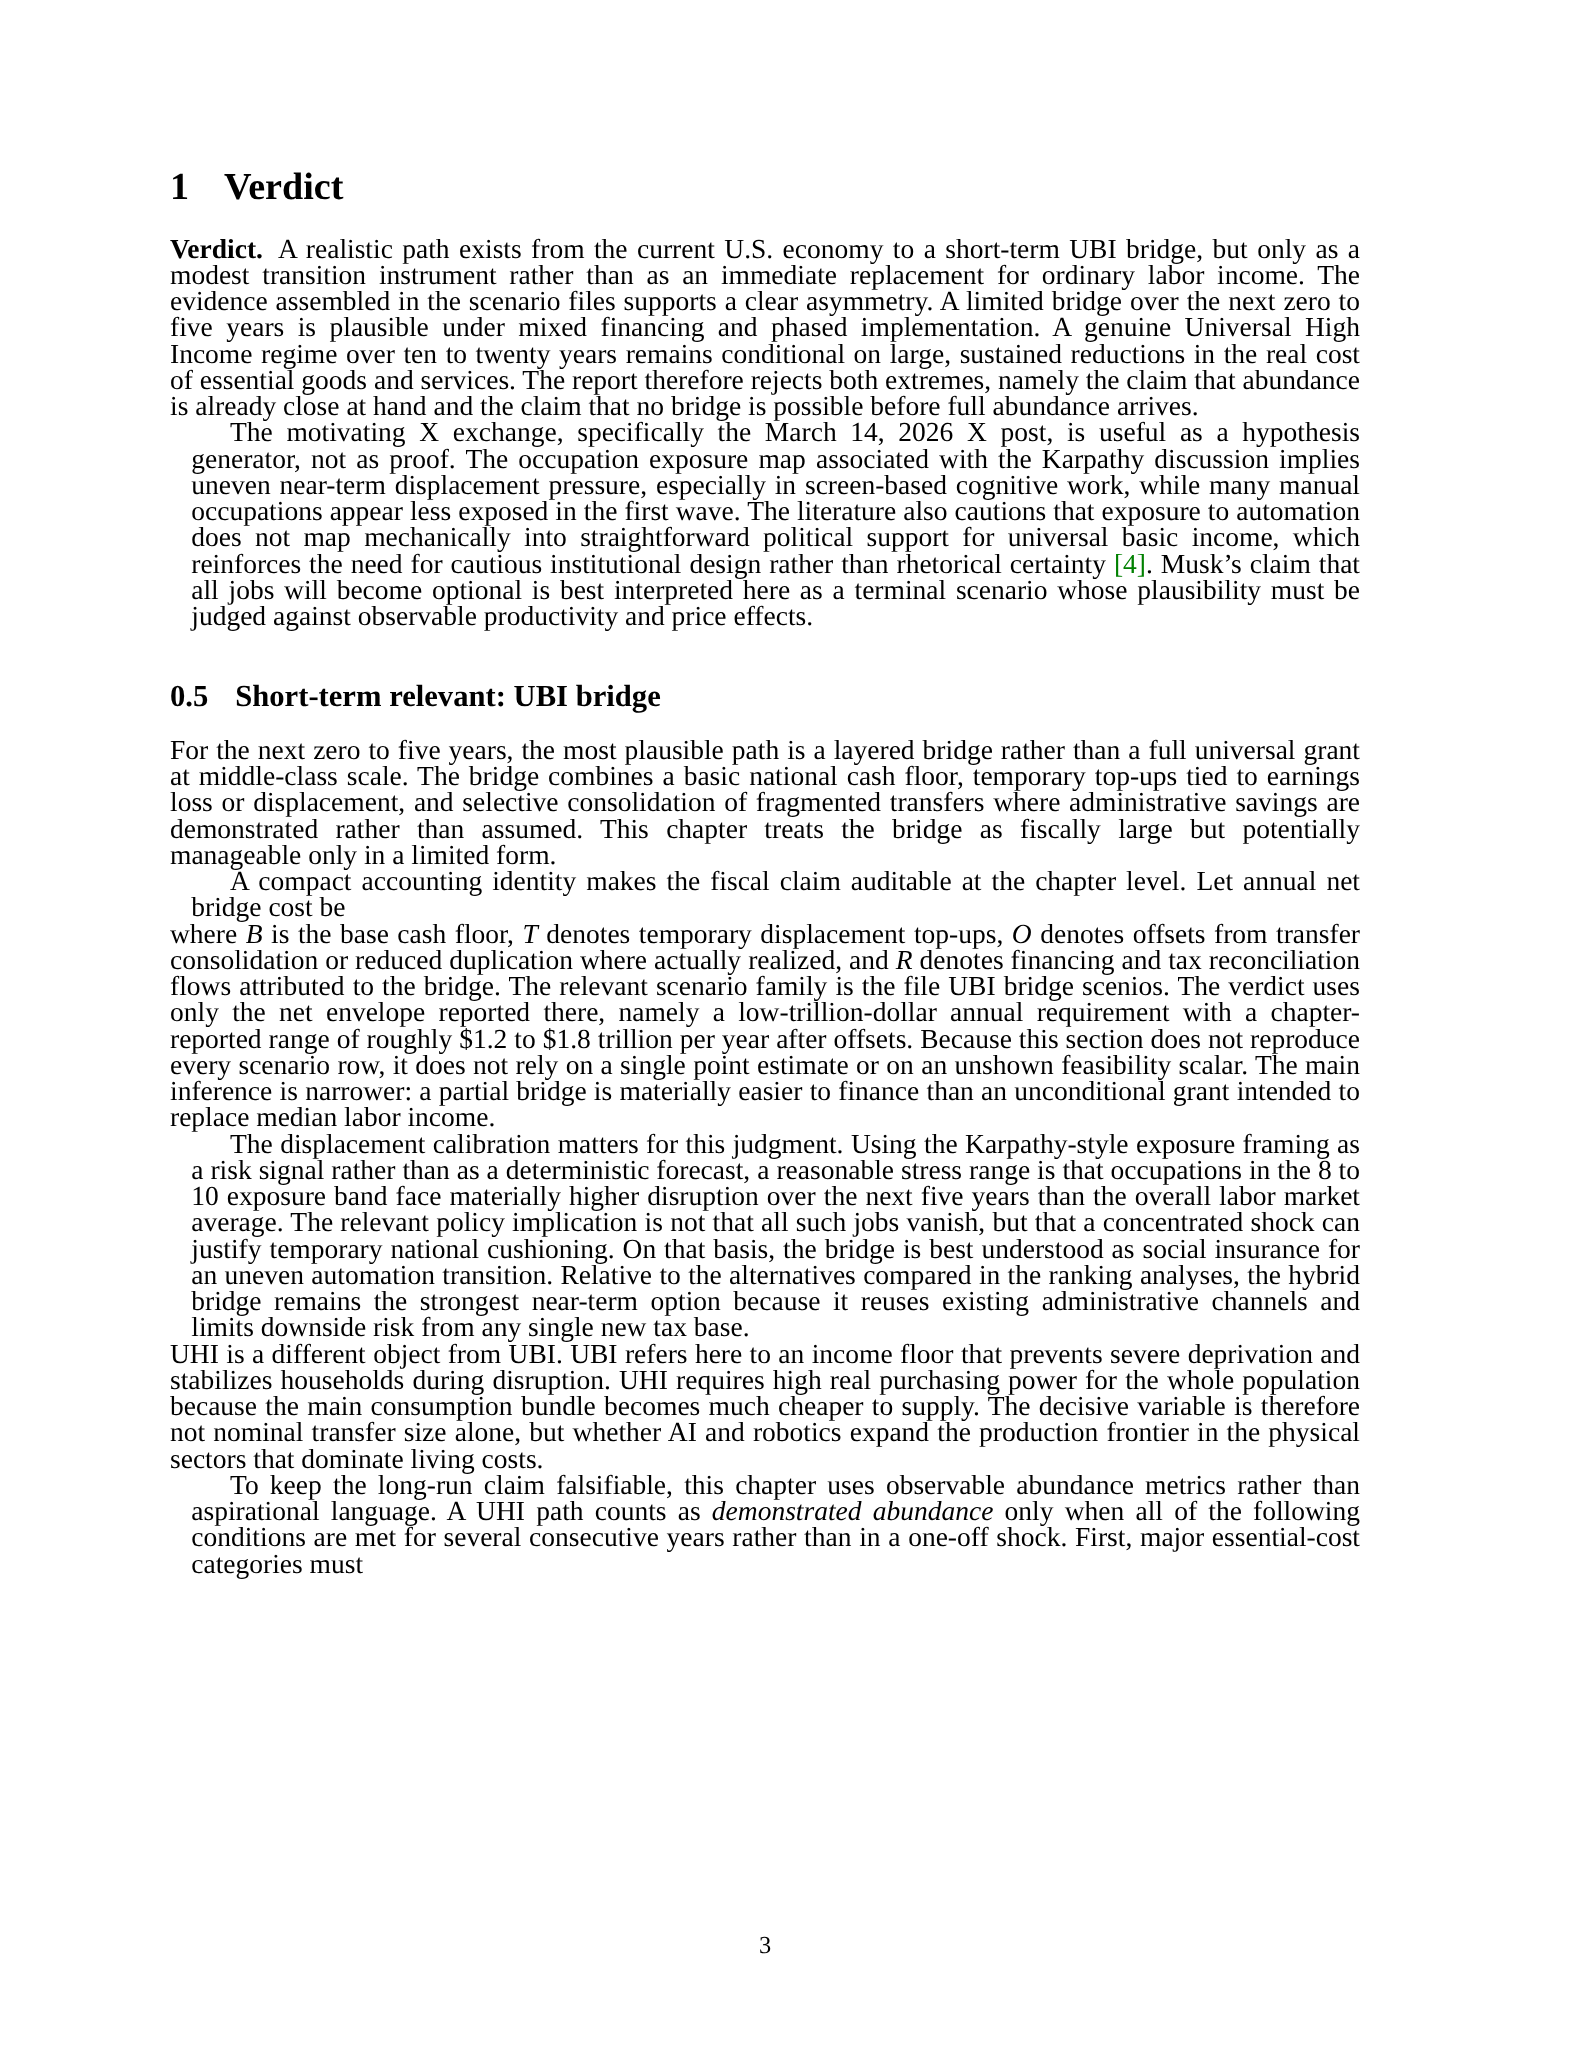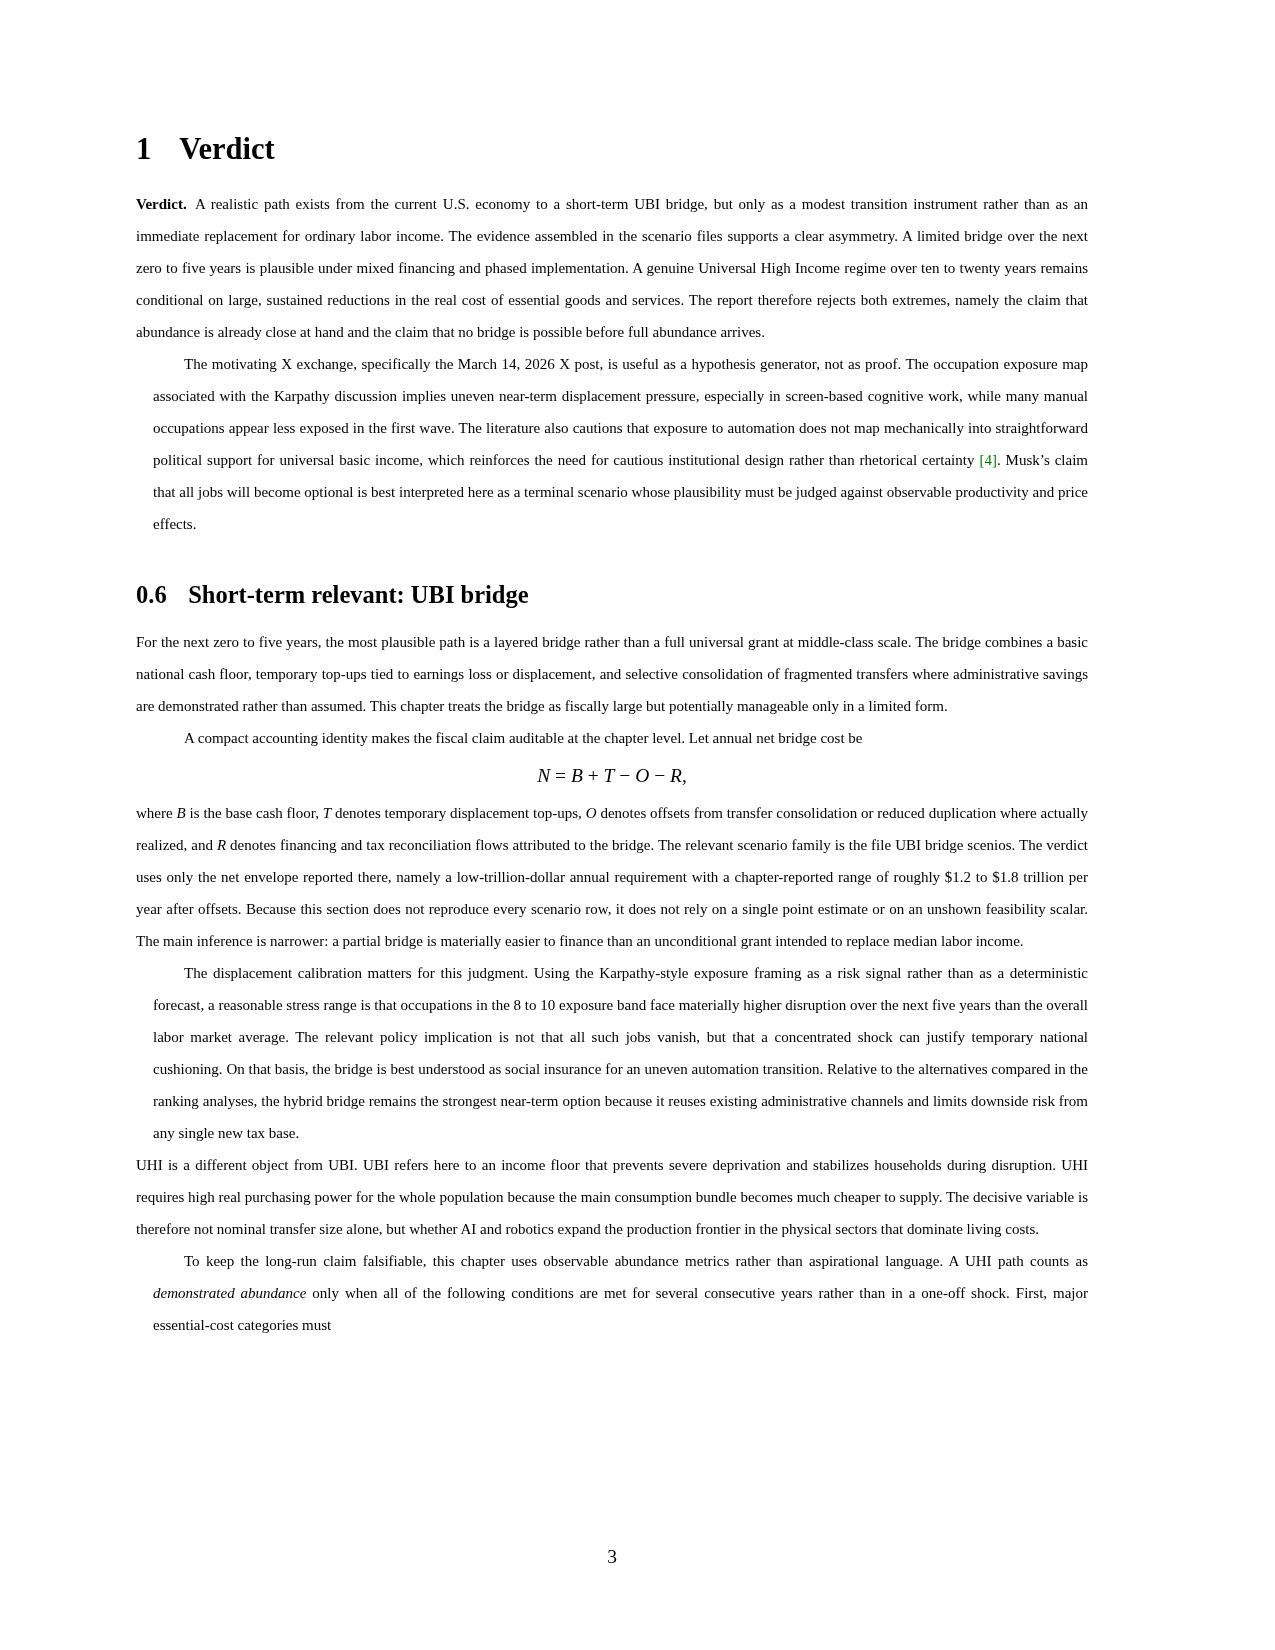--- a/index.html
+++ b/index.html
@@ -32,22 +32,22 @@
   h2.heading {
     font-size: 24.5px;
     line-height: 30px;
     font-weight: bold;
     margin: 40px 0 16px 0;
     padding: 0;
   }
   h1.heading .sec-num { margin-right: 0.92em; }
   h2.heading .sec-num { margin-right: 0.88em; }
   p.para {
-    font-size: 15px;
-    line-height: 32px;
+    font-size: 22px;
+    line-height: 21px;
     text-align: justify;
     margin: 0;
     padding: 0;
   }
   p.para.indent { text-indent: 31px; margin-left: 17px; }
   .run.bold { font-weight: bold; margin-right: 0.55em; }
   .run.italic { font-style: italic; }
   .run.cite { color: #008000; text-decoration: none; cursor: pointer; }
   .equation {
     font-size: 19.5px;
@@ -65,23 +65,22 @@
   }
 </style>
 </head>
 <body>
 
 <div class="page">
   <div class="doc-content">
       <h1 class="heading"><span class="sec-num">1</span><span>Verdict</span></h1>
       <p class="para"><span class="run bold">Verdict.</span><span class="run plain">A realistic path exists from the current U.S. economy to a short-term UBI bridge, but only as a modest transition instrument rather than as an immediate replacement for ordinary labor income. The evidence assembled in the scenario files supports a clear asymmetry. A limited bridge over the next zero to five years is plausible under mixed financing and phased implementation. A genuine Universal High Income regime over ten to twenty years remains conditional on large, sustained reductions in the real cost of essential goods and services. The report therefore rejects both extremes, namely the claim that abundance is already close at hand and the claim that no bridge is possible before full abundance arrives.</span></p>
       <p class="para indent"><span class="run plain">The motivating X exchange, specifically the March 14, 2026 X post, is useful as a hypothesis generator, not as proof. The occupation exposure map associated with the Karpathy discussion implies uneven near-term displacement pressure, especially in screen-based cognitive work, while many manual occupations appear less exposed in the first wave. The literature also cautions that exposure to automation does not map mechanically into straightforward political support for universal basic income, which reinforces the need for cautious institutional design rather than rhetorical certainty </span><span class="run cite" style="color: rgb(0, 128, 0);">[4]</span><span class="run plain">. Musk’s claim that all jobs will become optional is best interpreted here as a terminal scenario whose plausibility must be judged against observable productivity and price effects.</span></p>
-      <h2 class="heading"><span class="sec-num">0.6</span><span>Short-term relevant: UBI bridge</span></h2>
+      <h2 class="heading"><span class="sec-num">0.5</span><span>Short-term relevant: UBI bridge</span></h2>
       <p class="para"><span class="run plain">For the next zero to five years, the most plausible path is a layered bridge rather than a full universal grant at middle-class scale. The bridge combines a basic national cash floor, temporary top-ups tied to earnings loss or displacement, and selective consolidation of fragmented transfers where administrative savings are demonstrated rather than assumed. This chapter treats the bridge as fiscally large but potentially manageable only in a limited form.</span></p>
       <p class="para indent"><span class="run plain">A compact accounting identity makes the fiscal claim auditable at the chapter level. Let annual net bridge cost be</span></p>
-      <div class="equation"><span class="run italic">N</span><span class="run plain"> = </span><span class="run italic">B</span><span class="run plain"> + </span><span class="run italic">T</span><span class="run plain"> − </span><span class="run italic">O</span><span class="run plain"> − </span><span class="run italic">R</span><span class="run plain">,</span></div>
       <p class="para"><span class="run plain">where </span><span class="run italic">B</span><span class="run plain"> is the base cash floor, </span><span class="run italic">T</span><span class="run plain"> denotes temporary displacement top-ups, </span><span class="run italic">O</span><span class="run plain"> denotes offsets from transfer consolidation or reduced duplication where actually realized, and </span><span class="run italic">R</span><span class="run plain"> denotes financing and tax reconciliation flows attributed to the bridge. The relevant scenario family is the file UBI bridge scenios. The verdict uses only the net envelope reported there, namely a low-trillion-dollar annual requirement with a chapter-reported range of roughly $1.2 to $1.8 trillion per year after offsets. Because this section does not reproduce every scenario row, it does not rely on a single point estimate or on an unshown feasibility scalar. The main inference is narrower: a partial bridge is materially easier to finance than an unconditional grant intended to replace median labor income.</span></p>
       <p class="para indent"><span class="run plain">The displacement calibration matters for this judgment. Using the Karpathy-style exposure framing as a risk signal rather than as a deterministic forecast, a reasonable stress range is that occupations in the 8 to 10 exposure band face materially higher disruption over the next five years than the overall labor market average. The relevant policy implication is not that all such jobs vanish, but that a concentrated shock can justify temporary national cushioning. On that basis, the bridge is best understood as social insurance for an uneven automation transition. Relative to the alternatives compared in the ranking analyses, the hybrid bridge remains the strongest near-term option because it reuses existing administrative channels and limits downside risk from any single new tax base.</span></p>
       <p class="para"><span class="run plain">UHI is a different object from UBI. UBI refers here to an income floor that prevents severe deprivation and stabilizes households during disruption. UHI requires high real purchasing power for the whole population because the main consumption bundle becomes much cheaper to supply. The decisive variable is therefore not nominal transfer size alone, but whether AI and robotics expand the production frontier in the physical sectors that dominate living costs.</span></p>
       <p class="para indent"><span class="run plain">To keep the long-run claim falsifiable, this chapter uses observable abundance metrics rather than aspirational language. A UHI path counts as </span><span class="run italic">demonstrated abundance</span><span class="run plain"> only when all of the following conditions are met for several consecutive years rather than in a one-off shock. First, major essential-cost categories must</span></p>
     </div>
   <div class="page-number">3</div>
 </div>
 
 </body></html>

